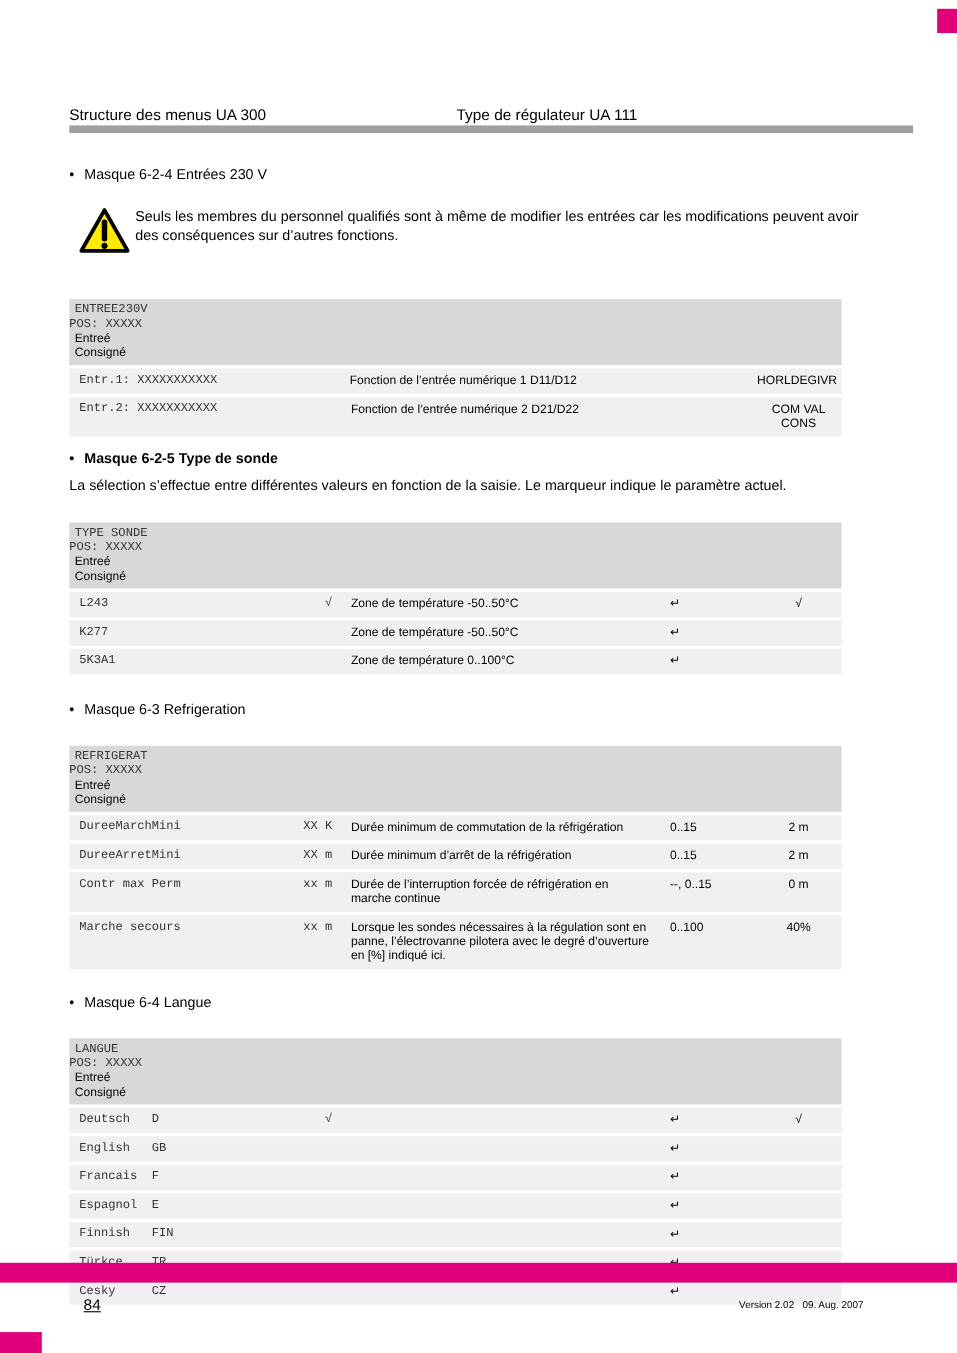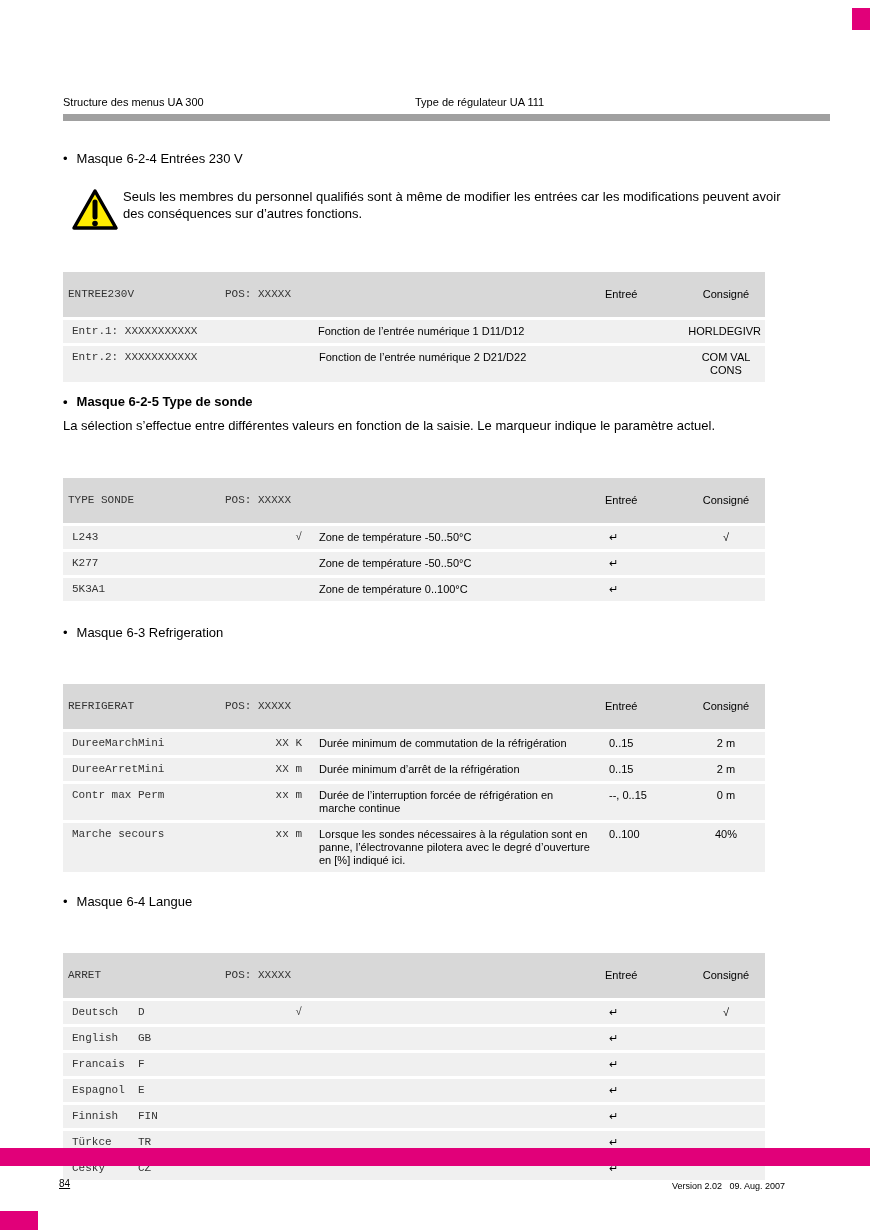--- a/index.html
+++ b/index.html
@@ -10,45 +10,45 @@
   }
   *{margin:0;padding:0;box-sizing:border-box;}
   html,body{background:#ffffff;}
   .page{
     position:relative;width:870px;height:1230px;background:#ffffff;
     font-family:"Liberation Sans",sans-serif;color:#000;overflow:hidden;
   }
   .corner-top{position:absolute;top:8px;right:0;width:18px;height:22px;background:var(--accent);}
   .corner-bottom{position:absolute;left:0;bottom:0;width:38px;height:19px;background:var(--accent);}
   .footer-bar{position:absolute;left:0;top:1148px;width:100%;height:18px;background:var(--accent);}
-  .page-number{position:absolute;left:59px;top:1178px;font-size:10px;text-decoration:underline;}
+  .page-number{position:absolute;left:76px;top:1178px;font-size:14px;text-decoration:underline;}
   .version-text{position:absolute;right:85px;top:1181px;font-size:9px;white-space:pre;}
 
   .content{position:absolute;left:63px;top:0;width:767px;}
-  .doc-header{position:relative;margin-top:96px;height:14px;font-size:11px;}
+  .doc-header{position:relative;margin-top:96px;height:14px;font-size:14px;}
   .doc-header .hl{position:absolute;left:0;top:0;}
   .doc-header .hr{position:absolute;left:352px;top:0;}
   .header-rule{width:767px;height:7px;background:var(--header-bar);margin-top:4px;}
 
   .h{font-size:13px;margin-top:30px;}
   .h::before{content:"•";margin-right:9px;}
   .h2m{margin-top:12px;font-weight:bold;}
   .h3m{margin-top:24px;}
   .h4m{margin-top:22px;}
 
   .warning{display:flex;margin-top:22px;align-items:flex-start;}
   .warn-icon{margin-left:8px;width:48px;height:44px;flex:0 0 48px;}
   .warn-text{margin-left:4px;width:660px;font-size:13px;line-height:17px;}
 
   .para{margin-top:8px;font-size:13px;line-height:17px;width:752px;}
 
-  .tbl{width:702px;font-size:11px;margin-top:44px;}
+  .tbl{width:702px;font-size:11px;margin-top:26px;}
   .tbl.first{margin-top:40px;}
   .tr{display:flex;background:var(--trow-bg);margin-bottom:3px;padding:5px 4px;line-height:13px;align-items:flex-start;}
-  .tr.head{background:var(--thead-bg);padding:16px 0;line-height:13px;}
+  .tr.head{background:var(--thead-bg);padding:4px 0;line-height:13px;flex-direction:column;}
   .mono{font-family:"Liberation Mono","DejaVu Sans Mono",monospace;color:#333;white-space:pre;}
   .c1{width:162px;padding-left:5px;}
   .c2{width:85px;text-align:right;padding-right:12px;}
   .c2.posl{text-align:left;padding-right:0;}
   .c3{width:290px;padding-left:5px;padding-right:14px;}
   .c4{width:82px;padding-left:5px;}
   .c5{flex:1;padding-left:5px;text-align:center;}
 </style>
 </head>
 <body>
@@ -173,21 +173,21 @@
         <div class="c3">Lorsque les sondes nécessaires à la régulation sont en panne, l’électrovanne pilotera avec le degré d’ouverture en [%] indiqué ici.</div>
         <div class="c4">0..100</div>
         <div class="c5">40%</div>
       </div>
     </div>
 
     <div class="h h4m">Masque 6-4 Langue</div>
 
     <div class="tbl">
       <div class="tr head">
-        <div class="c1 mono">ARRET</div>
+        <div class="c1 mono">LANGUE</div>
         <div class="c2 mono posl">POS: XXXXX</div>
         <div class="c3"></div>
         <div class="c4">Entreé</div>
         <div class="c5">Consigné</div>
       </div>
       <div class="tr">
         <div class="c1 mono">Deutsch   D</div>
         <div class="c2 mono">√</div>
         <div class="c3"></div>
         <div class="c4">↵</div>

